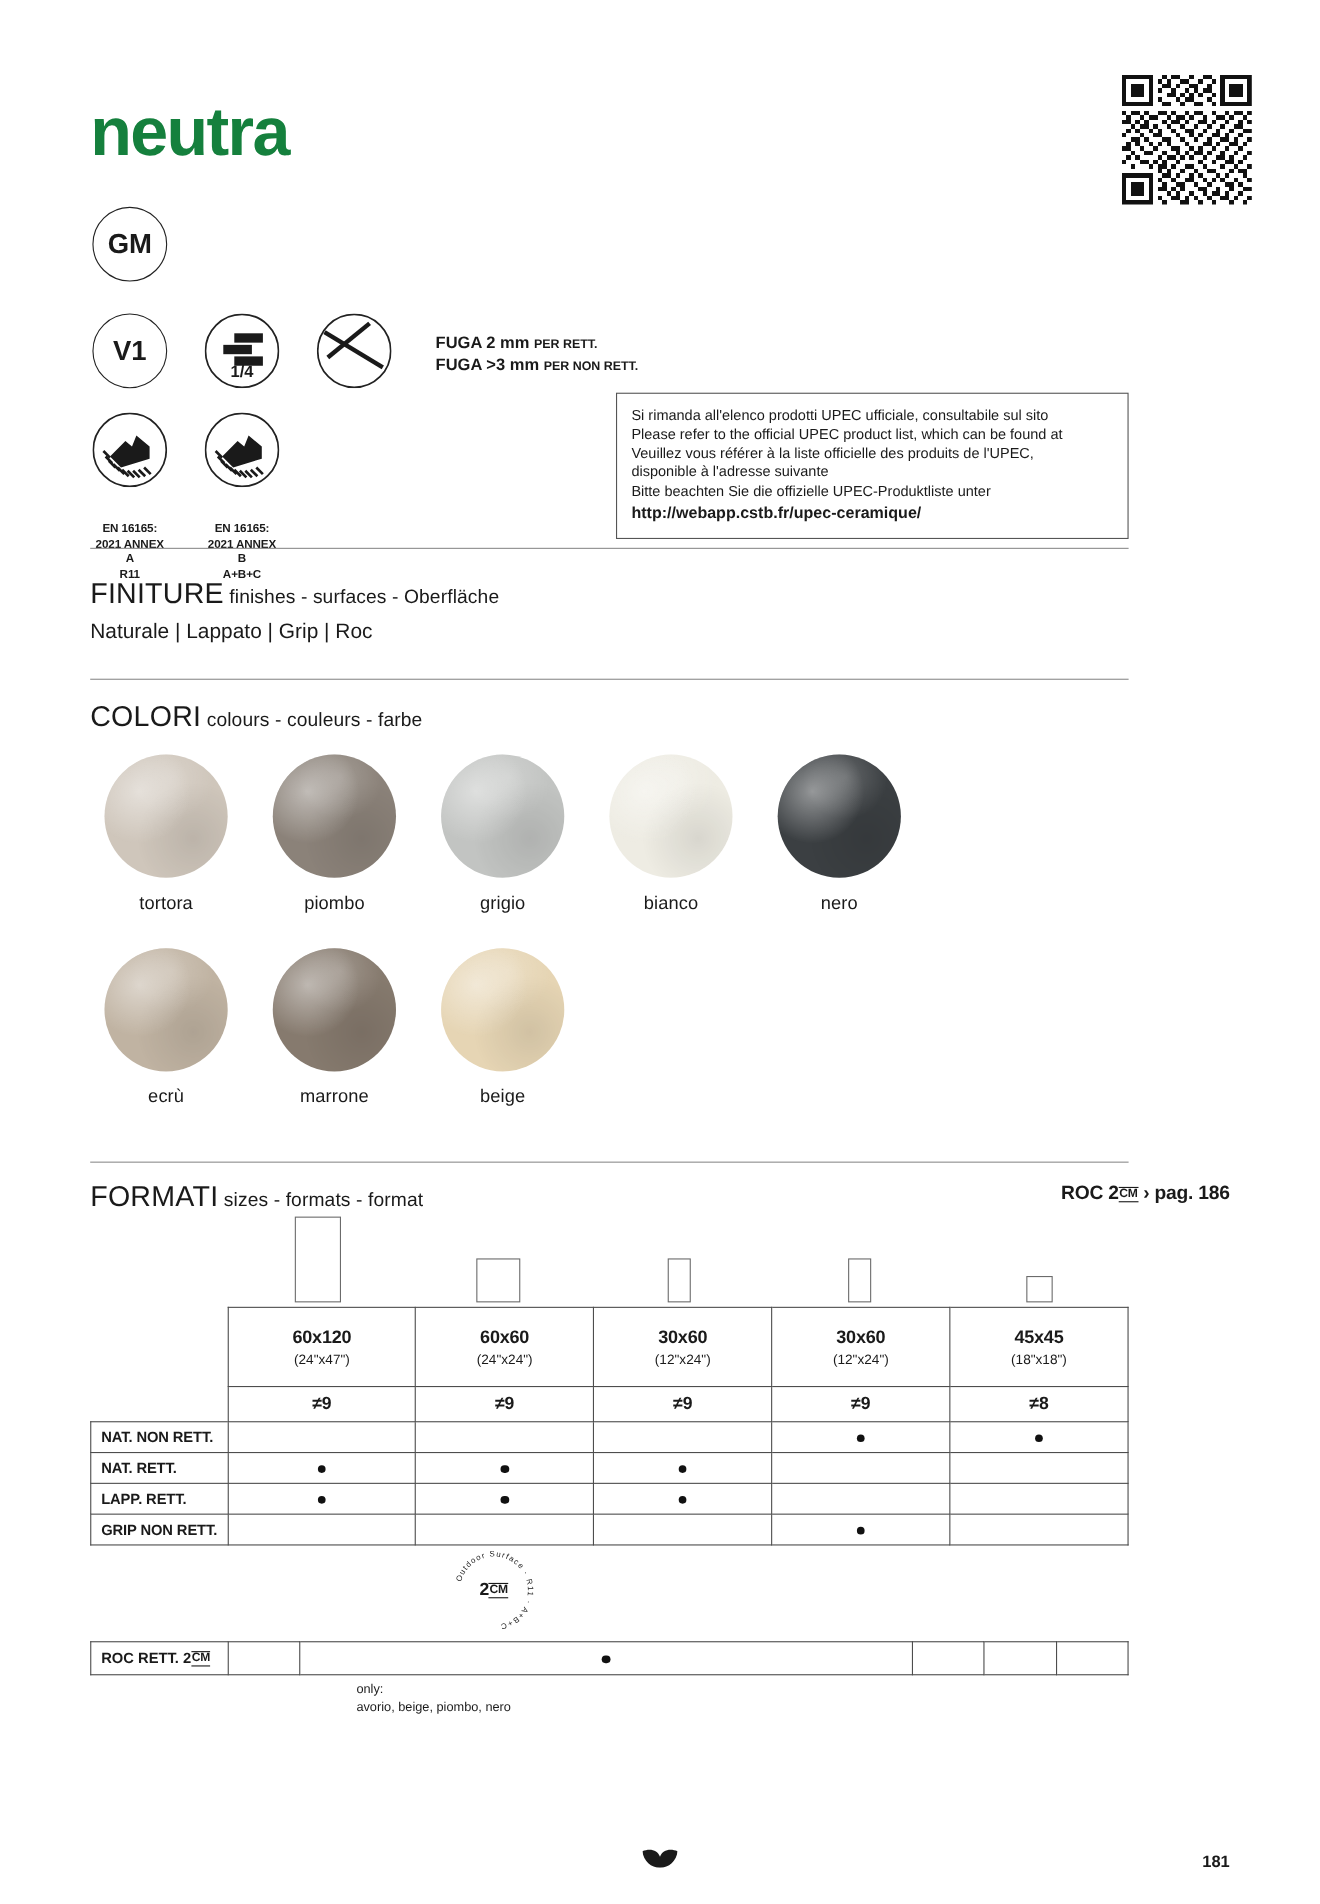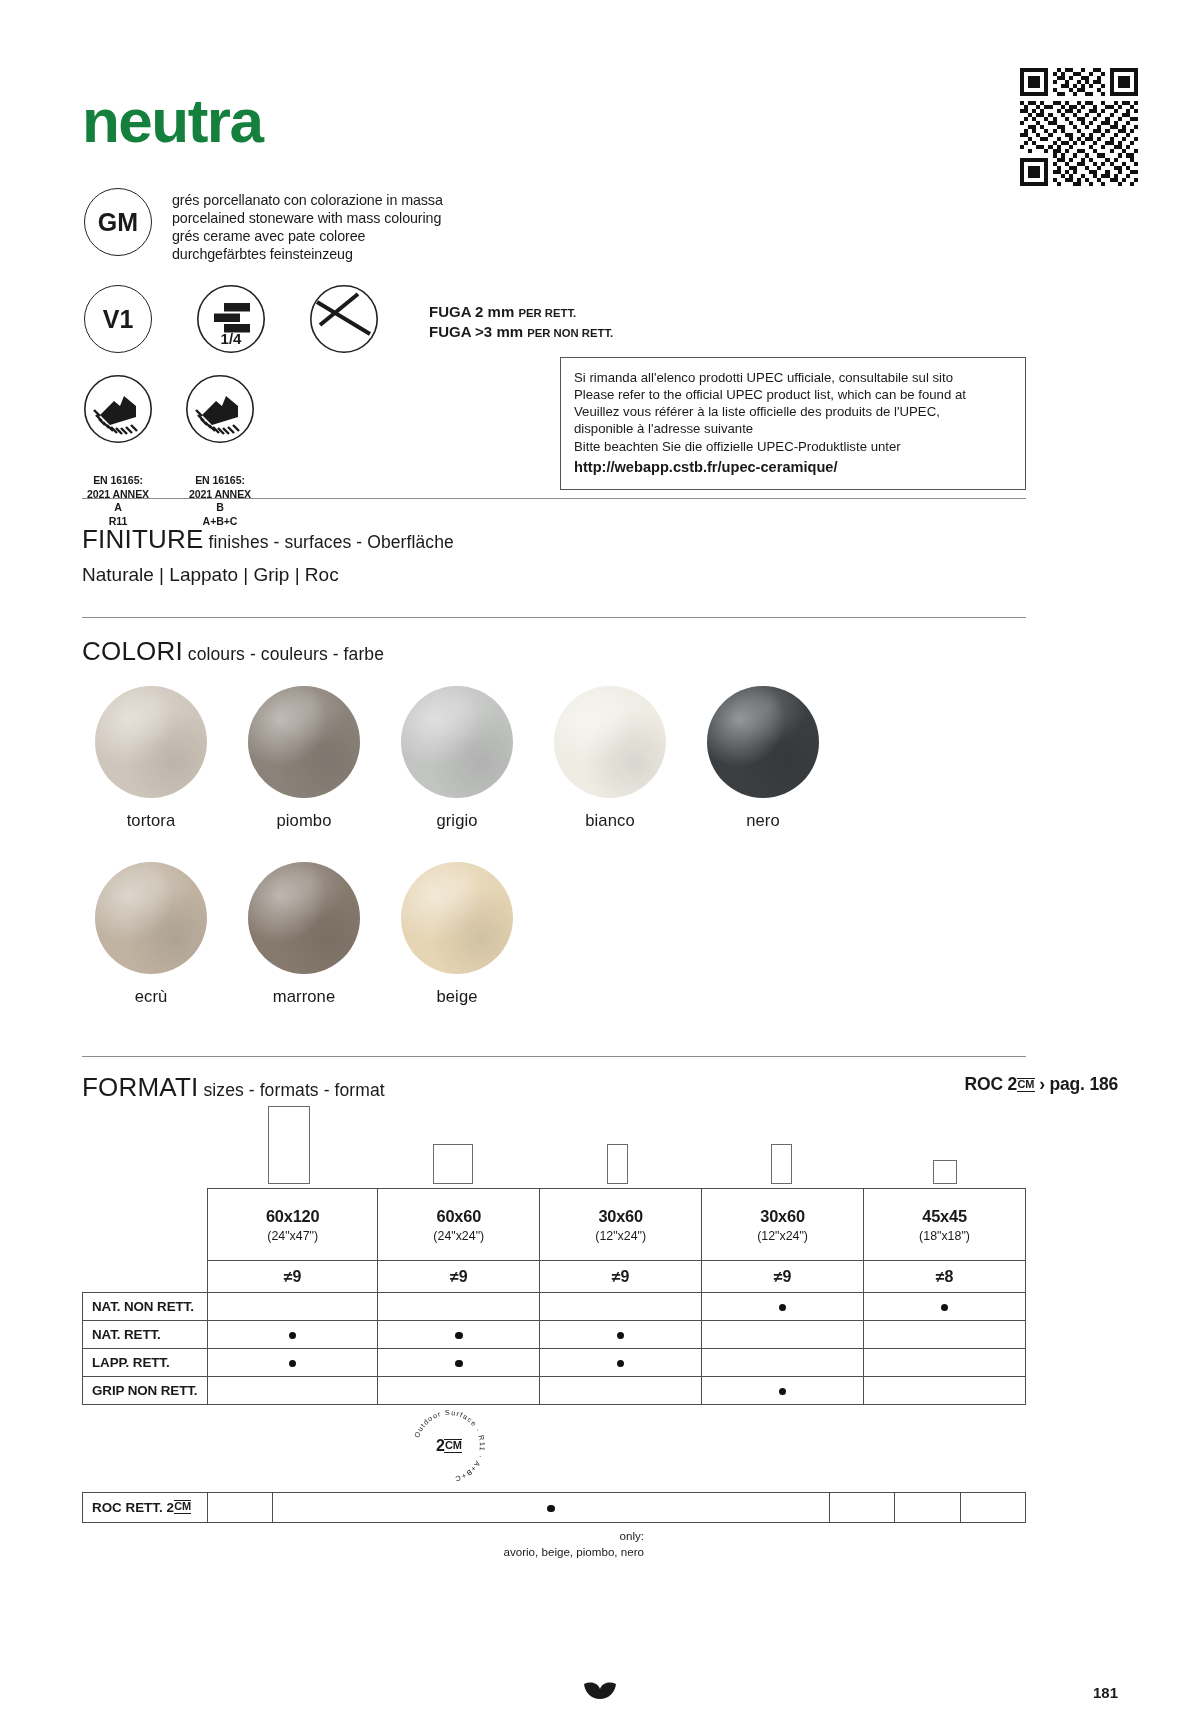--- a/index.html
+++ b/index.html
@@ -26,21 +26,21 @@
   
   .gm-row { position: absolute; left: 84px; top: 188px; display: flex; align-items: flex-start; }
   .circle-icon {
     width: 68px; height: 68px; border: 1.6px solid #222; border-radius: 50%;
     display: flex; align-items: center; justify-content: center;
     font-weight: bold; font-size: 25px; flex: none;
   }
   .gm-text { margin-left: 20px; font-size: 14.3px; line-height: 1.27; padding-top: 3px; letter-spacing: -0.1px; }
 
   
-  .icon-row2 { position: absolute; left: 84px; top: 285px; display: flex; align-items: flex-start; gap: 11px; }
+  .icon-row2 { position: absolute; left: 84px; top: 285px; display: flex; align-items: flex-start; }
   .ic-wrap { position: relative; width: 68px; height: 68px; margin-right: 34px; }
   .quarter-label { position: absolute; bottom: 6px; left: 0; width: 100%; text-align: center; font-size: 15px; font-weight: bold; }
   .fuga-text { margin-left: 6px; padding-top: 17px; font-size: 15px; line-height: 1.34; font-weight: bold; }
   .fuga-text .sm { font-size: 11.3px; font-weight: bold; }
 
   
   .icon-row3 { position: absolute; left: 84px; top: 375px; display: flex; }
   .en-item { width: 68px; margin-right: 34px; text-align: center; }
   .en-cap { margin-top: 27px; font-size: 10.6px; font-weight: bold; line-height: 1.28; letter-spacing: -0.1px; }
 
@@ -99,21 +99,21 @@
   .dot { display: inline-block; width: 7.5px; height: 7.5px; background: #111; border-radius: 50%; }
 
   
   .seal { position: absolute; left: 406px; top: 1403px; width: 86px; height: 86px; }
   .seal-center { position: absolute; left: 0; top: 0; width: 86px; height: 86px; display: flex; align-items: center; justify-content: center; font-size: 16px; font-weight: bold; letter-spacing: -0.4px; }
 
   
   .roctable { position: absolute; left: 82px; top: 1492px; width: 944px; border-collapse: collapse; }
   .roctable td { border: 1.2px solid #4d4d4d; height: 30px; text-align: center; font-size: 13.4px; }
   .roctable td.lab { text-align: left; padding-left: 9px; font-weight: bold; }
-  .only-cap { position: absolute; left: 344px; top: 1528px; width: 300px; text-align: right; font-size: 11.6px; line-height: 1.35; }
+  .only-cap { position: absolute; left: 324px; top: 1528px; width: 300px; text-align: left; font-size: 11.6px; line-height: 1.35; }
 
   .leaf { position: absolute; left: 50%; transform: translateX(-50%); bottom: 28px; }
   .pageno { position: absolute; right: 82px; bottom: 30px; font-size: 15px; font-weight: bold; }
 </style>
 </head>
 <body>
 
 <div class="page">
 
   <div class="qr">
@@ -345,26 +345,20 @@
       </g>
     </svg>
   </div>
 
   <div class="title">neutra</div>
 
   <div class="gm-row">
     <div class="circle-icon">
       <span>GM</span>
     </div>
-    <div class="gm-text">
-      <div>grés porcellanato con colorazione in massa</div>
-      <div>porcelained stoneware with mass colouring</div>
-      <div>grés cerame avec pate coloree</div>
-      <div>durchgefärbtes feinsteinzeug</div>
-    </div>
   </div>
 
   <div class="icon-row2">
     <div class="ic-wrap">
       <div class="circle-icon" style="width:68px;height:68px;">
         <span>V1</span>
       </div>
     </div>
 
     <div class="ic-wrap">

